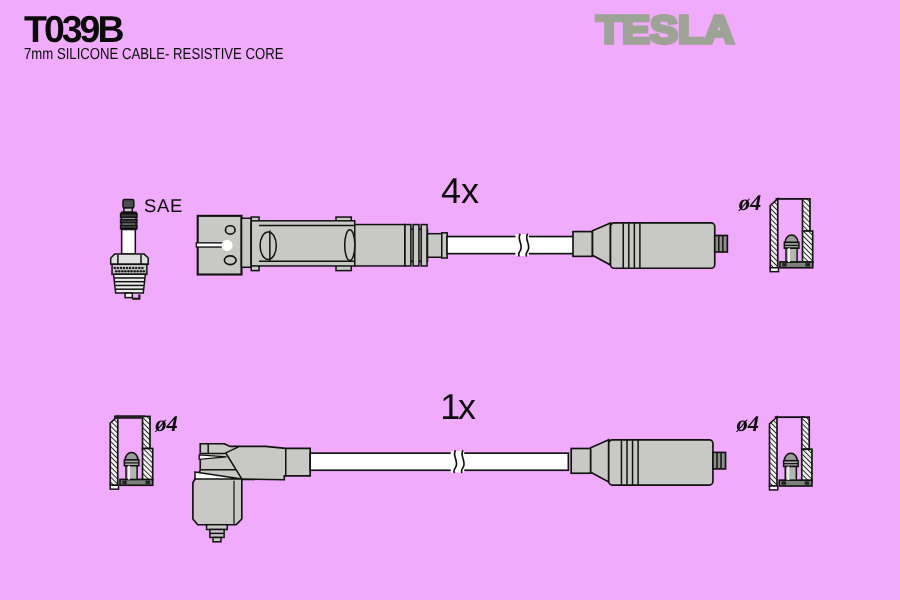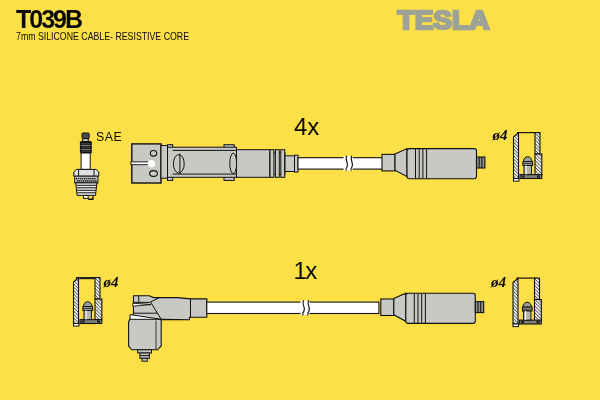--- a/index.html
+++ b/index.html
@@ -1,16 +1,16 @@
 <!DOCTYPE html>
 <html><head>
 <meta charset="utf-8">
 <style>
   html,body{margin:0;padding:0;background:#fff;}
-  #canvas{position:relative;width:600px;height:400px;background:#fde047;overflow:hidden;
+  #canvas{position:relative;width:600px;height:400px;background:#f0abfc;overflow:hidden;
           font-family:"Liberation Sans", sans-serif;}
   svg{position:absolute;left:0;top:0;}
 </style>
 </head>
 <body>
 <div id="canvas">
 <svg width="600" height="400" viewBox="0 0 600 400">
   <defs>
     <pattern id="hatch" width="2.4" height="2.4" patternUnits="userSpaceOnUse" patternTransform="rotate(-45)">
       <rect width="2.4" height="2.4" fill="#efefed"></rect>

